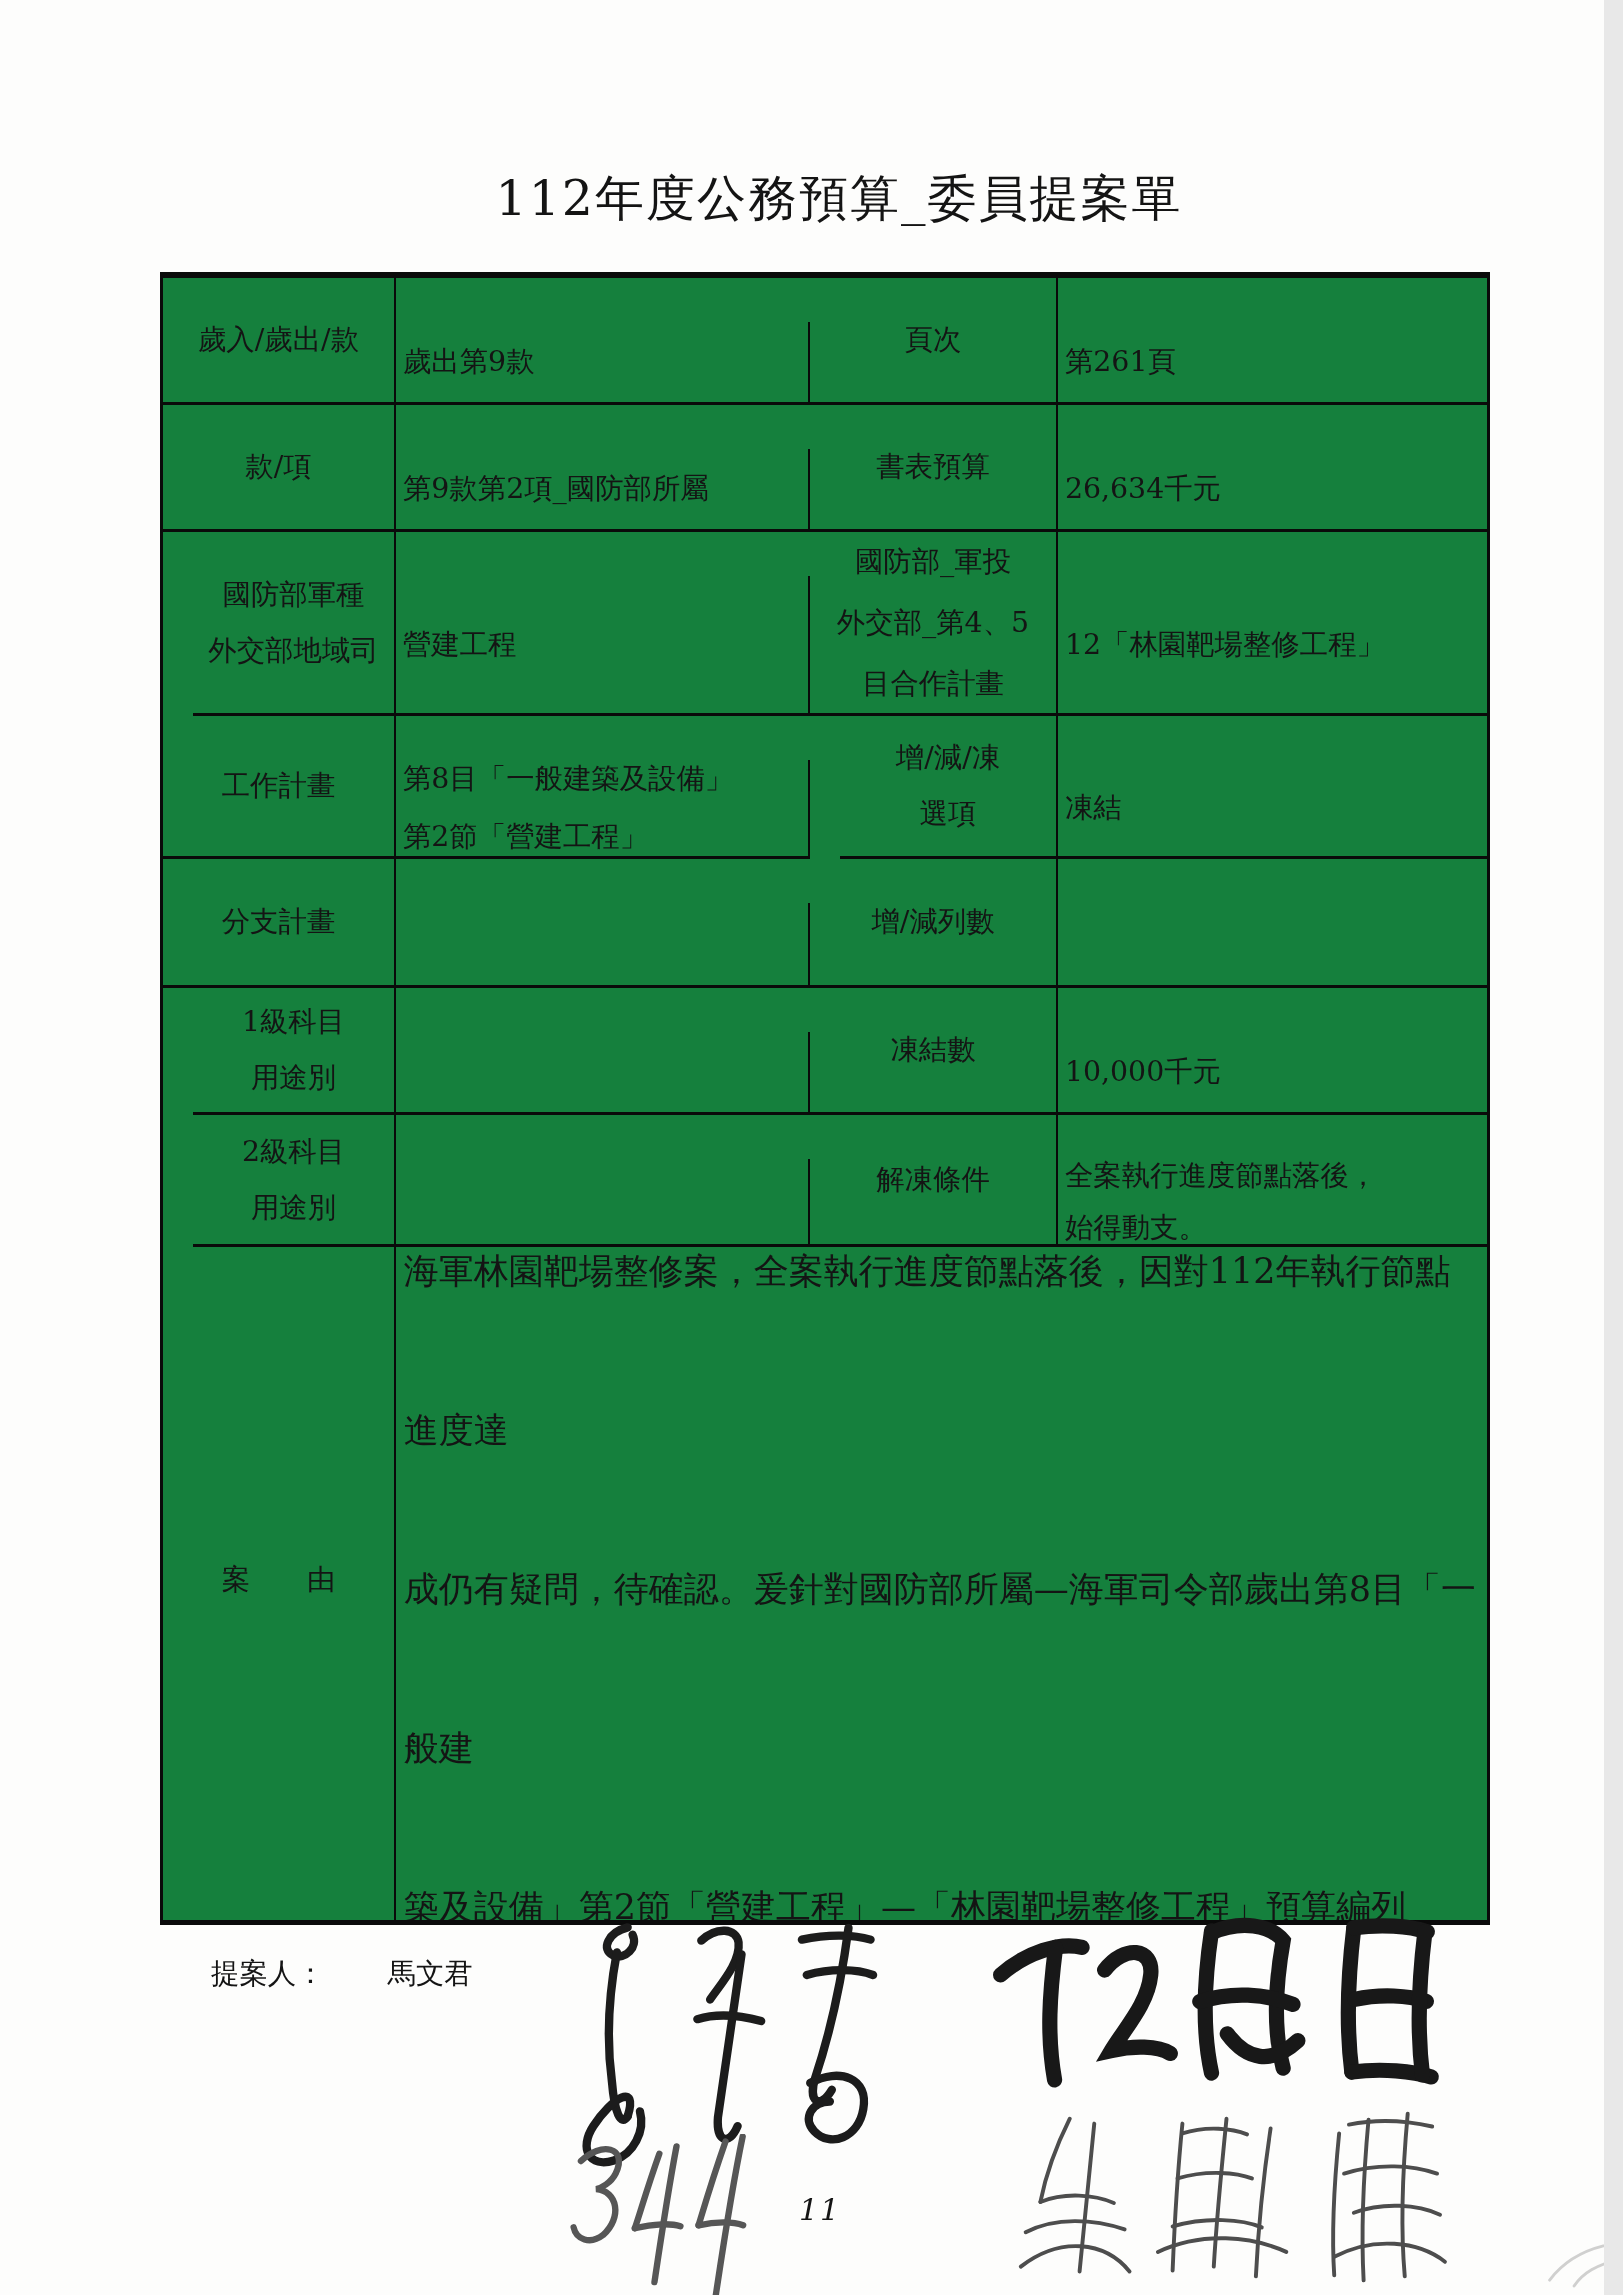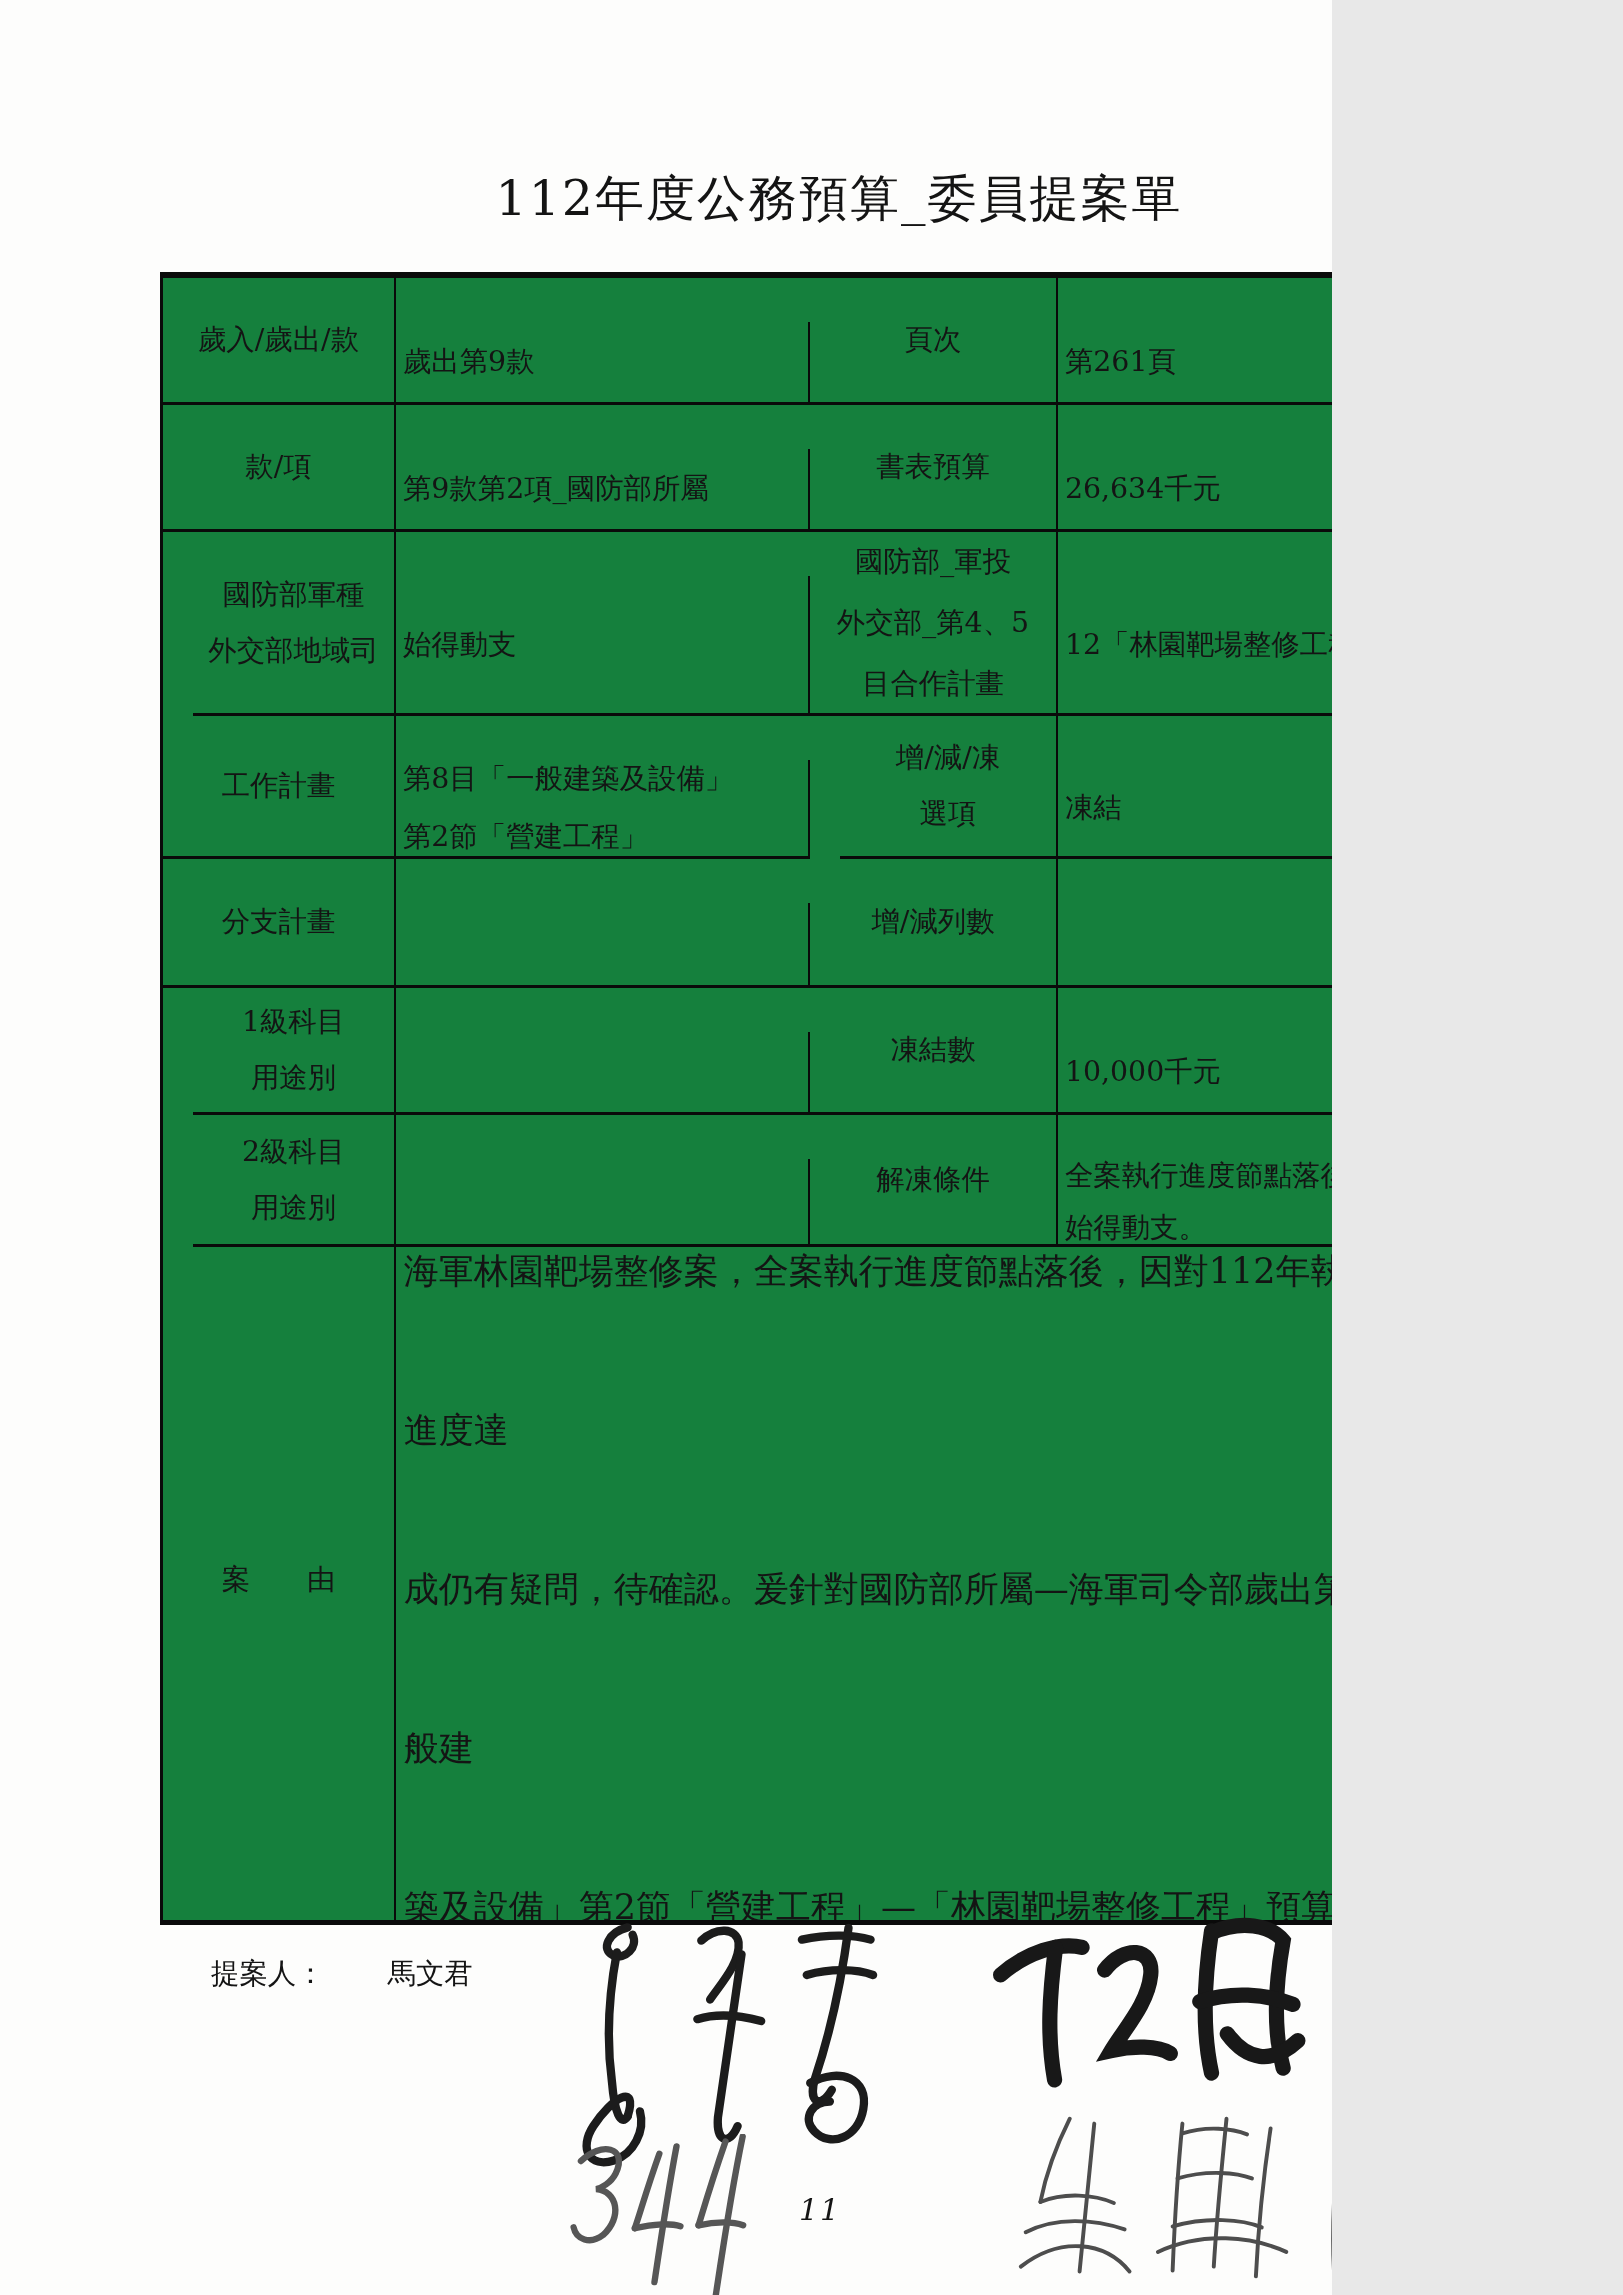--- a/index.html
+++ b/index.html
@@ -1,18 +1,18 @@
 <!DOCTYPE html>
 <html style="font-size:7.8px"><head>
 <meta charset="utf-8">
 <style>
   html,body{margin:0;padding:0;background:#e8e8e8;}
   .sheet{
     position:relative;
-    width:1332px;height:2295px;
+    width:1604px;height:2295px;
     background:#fdfdfc;
     font-family:"DejaVu Serif","Liberation Serif",serif;
     color:#141414;
     overflow:hidden;
   }
   .title{
     position:absolute;top:166px;left:0;width:1624px;
     text-align:center;font-size:49px;letter-spacing:2px;
     transform:translateX(27px);
     white-space:pre;
@@ -78,21 +78,21 @@
     <div class="cell lbl">頁次</div>
     <div class="cell val lastcol">第261頁</div>
 
     <div class="cell lbl">款/項</div>
     <div class="cell val">第9款第2項_國防部所屬</div>
     <div class="cell lbl">書表預算</div>
     <div class="cell val lastcol">26,634千元</div>
 
     <div class="cell lbl lh2">國防部軍種
 外交部地域司</div>
-    <div class="cell val">始得動支</div>
+    <div class="cell val">營建工程</div>
     <div class="cell lbl lh3">國防部_軍投
 外交部_第4、5
 目合作計畫</div>
     <div class="cell val lastcol">12「林園靶場整修工程」</div>
 
     <div class="cell lbl">工作計畫</div>
     <div class="cell val lh2b">第8目「一般建築及設備」
 第2節「營建工程」</div>
     <div class="cell lbl lh2">增/減/凍
 選項</div>

